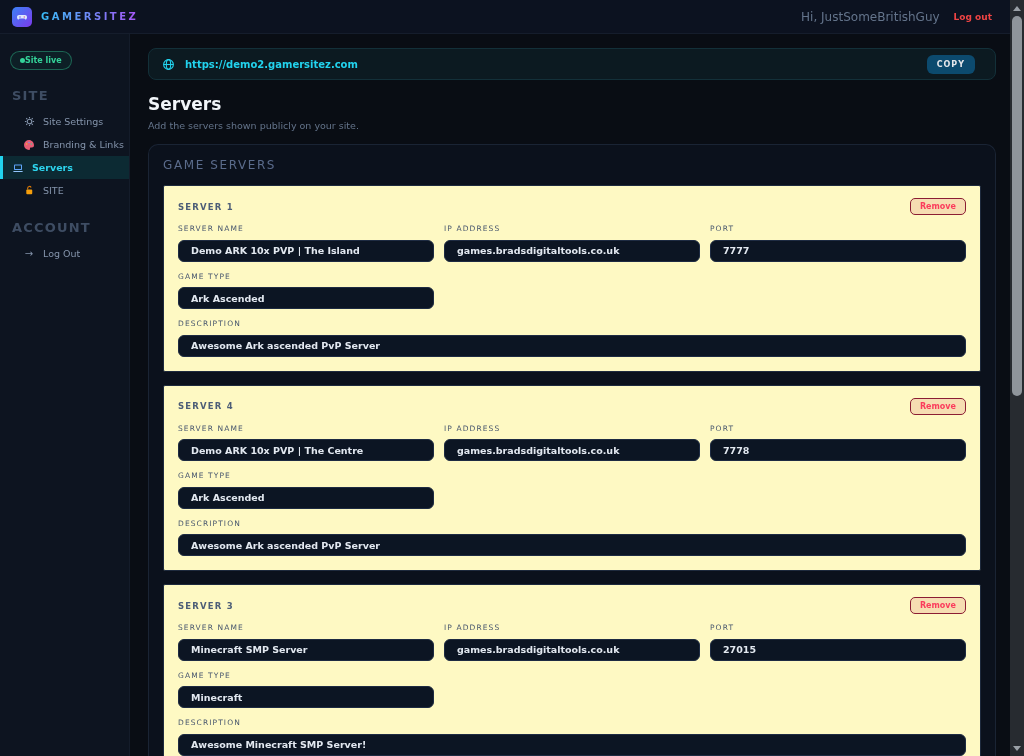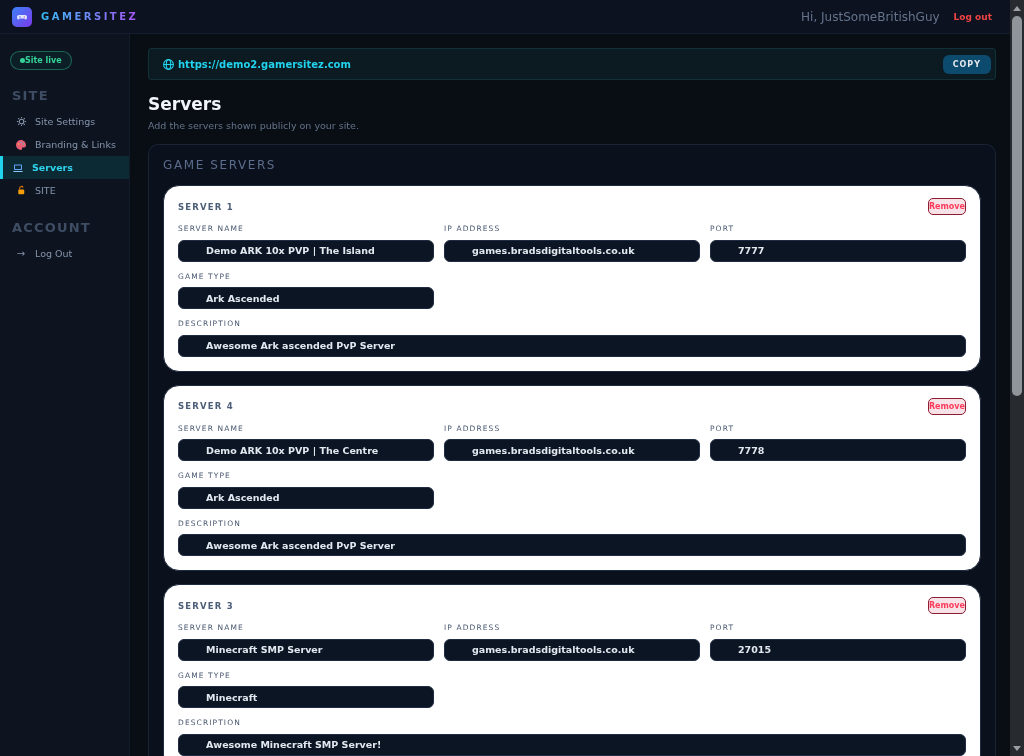--- a/index.html
+++ b/index.html
@@ -41,38 +41,38 @@
     color:#34d399; font-size:8px; font-weight:bold;
     padding:4px 9px; border-radius:10px;
   }
   .live-dot { width:5px; height:5px; border-radius:50%; background:#34d399; }
   .side-section-label {
     margin:18px 0 7px 12px; font-size:13px; font-weight:bold;
     letter-spacing:1.2px; color:#3e4d63;
   }
   .side-item {
     height:23px; display:flex; align-items:center; gap:8px;
-    padding-left:12px; font-size:9.5px; color:#8494ab; cursor:pointer;
+    padding-left:20px; font-size:9.5px; color:#8494ab; cursor:pointer;
     border-left:3px solid transparent;
   }
   .side-item .icn { width:12px; height:12px; display:flex; align-items:center; justify-content:center; }
   .side-item.active {
     background:#0c2a33; color:#2dd4ee; border-left:3px solid #22d3ee;
     padding-left:9px; font-weight:bold;
   }
   .arrow-glyph { font-size:10px; color:#8494ab; }
   
   .main {
     position:absolute; top:34px; left:130px; width:880px; height:722px;
     padding:14px 14px 0 18px; background:#090d14;
   }
   .urlbar {
-    height:32px; border-radius:3px; background:#0c1a21;
+    height:32px; border-radius:8px; background:#0c1a21;
     border:1px solid #133039; display:flex; align-items:center;
-    padding:0 4px 0 13px; gap:3px;
+    padding:0 20px 0 13px; gap:10px;
   }
   .url-text { flex:1; font-size:10px; font-weight:bold; color:#22d3ee; }
   .copy-btn {
     background:#0c4a6e; border:none; border-radius:6px; color:#e5e7eb;
     font-family:"DejaVu Sans",sans-serif;
     font-size:8px; font-weight:bold; letter-spacing:1px;
     padding:5px 10px; cursor:pointer;
   }
   .page-title { margin-top:14px; font-size:17px; font-weight:bold; color:#f1f5f9; }
   .page-subtitle { margin-top:6px; font-size:9.5px; color:#64748b; }
@@ -80,39 +80,39 @@
     margin-top:13px; border-radius:10px 10px 0 0; background:#0b111c;
     border:1px solid #1a2434; border-bottom:none; padding:13px 14px 0 14px;
     height:640px; overflow:hidden;
   }
   .panel-title {
     font-size:12px; font-weight:normal; letter-spacing:1.6px; color:#5b6c8c;
     margin-bottom:13px;
   }
   
   .card {
-    background:#ffffff; border:1px solid #1e2a3d; border-radius:16px;
+    background:#fef9c3; border:1px solid #1e2a3d; border-radius:2px;
     padding:12px 14px 14px 14px; margin-bottom:13px;
   }
   .card-head { display:flex; align-items:center; justify-content:space-between; margin-bottom:9px; }
   .server-label { font-size:8.5px; font-weight:bold; letter-spacing:1.2px; color:#4c5d77; }
   .remove-btn {
     background:rgba(190,24,60,.12); border:1px solid #8b1e33; color:#fb3b5c;
     font-family:"DejaVu Sans",sans-serif;
-    font-size:8px; font-weight:bold; border-radius:5px; padding:3px 0; cursor:pointer;
+    font-size:8px; font-weight:bold; border-radius:5px; padding:3px 9px; cursor:pointer;
   }
   .fields-row { display:grid; grid-template-columns:1fr 1fr 1fr; gap:10px; margin-bottom:10px; }
   .field-label {
     font-size:7.5px; font-weight:normal; letter-spacing:1.1px; color:#47566e;
     margin-bottom:6px;
   }
   .txt-input {
     width:100%; height:22px; background:#0c1523; border:1px solid #1e2b42;
     border-radius:6px; color:#e2e8f0; font-family:"DejaVu Sans",sans-serif;
-    font-size:9.5px; font-weight:600; padding:0 27px; outline:none;
+    font-size:9.5px; font-weight:600; padding:0 12px; outline:none;
   }
   .game-field { width:calc((100% - 20px)/3); margin-bottom:10px; }
   .desc-field { width:100%; }
   
   .scrollbar {
     position:absolute; top:0; right:0; width:14px; height:756px;
     background:#272b30; z-index:20;
   }
   .sb-btn { position:absolute; left:0; width:14px; height:14px; display:flex; align-items:center; justify-content:center; }
   .sb-btn.up { top:1px; }

